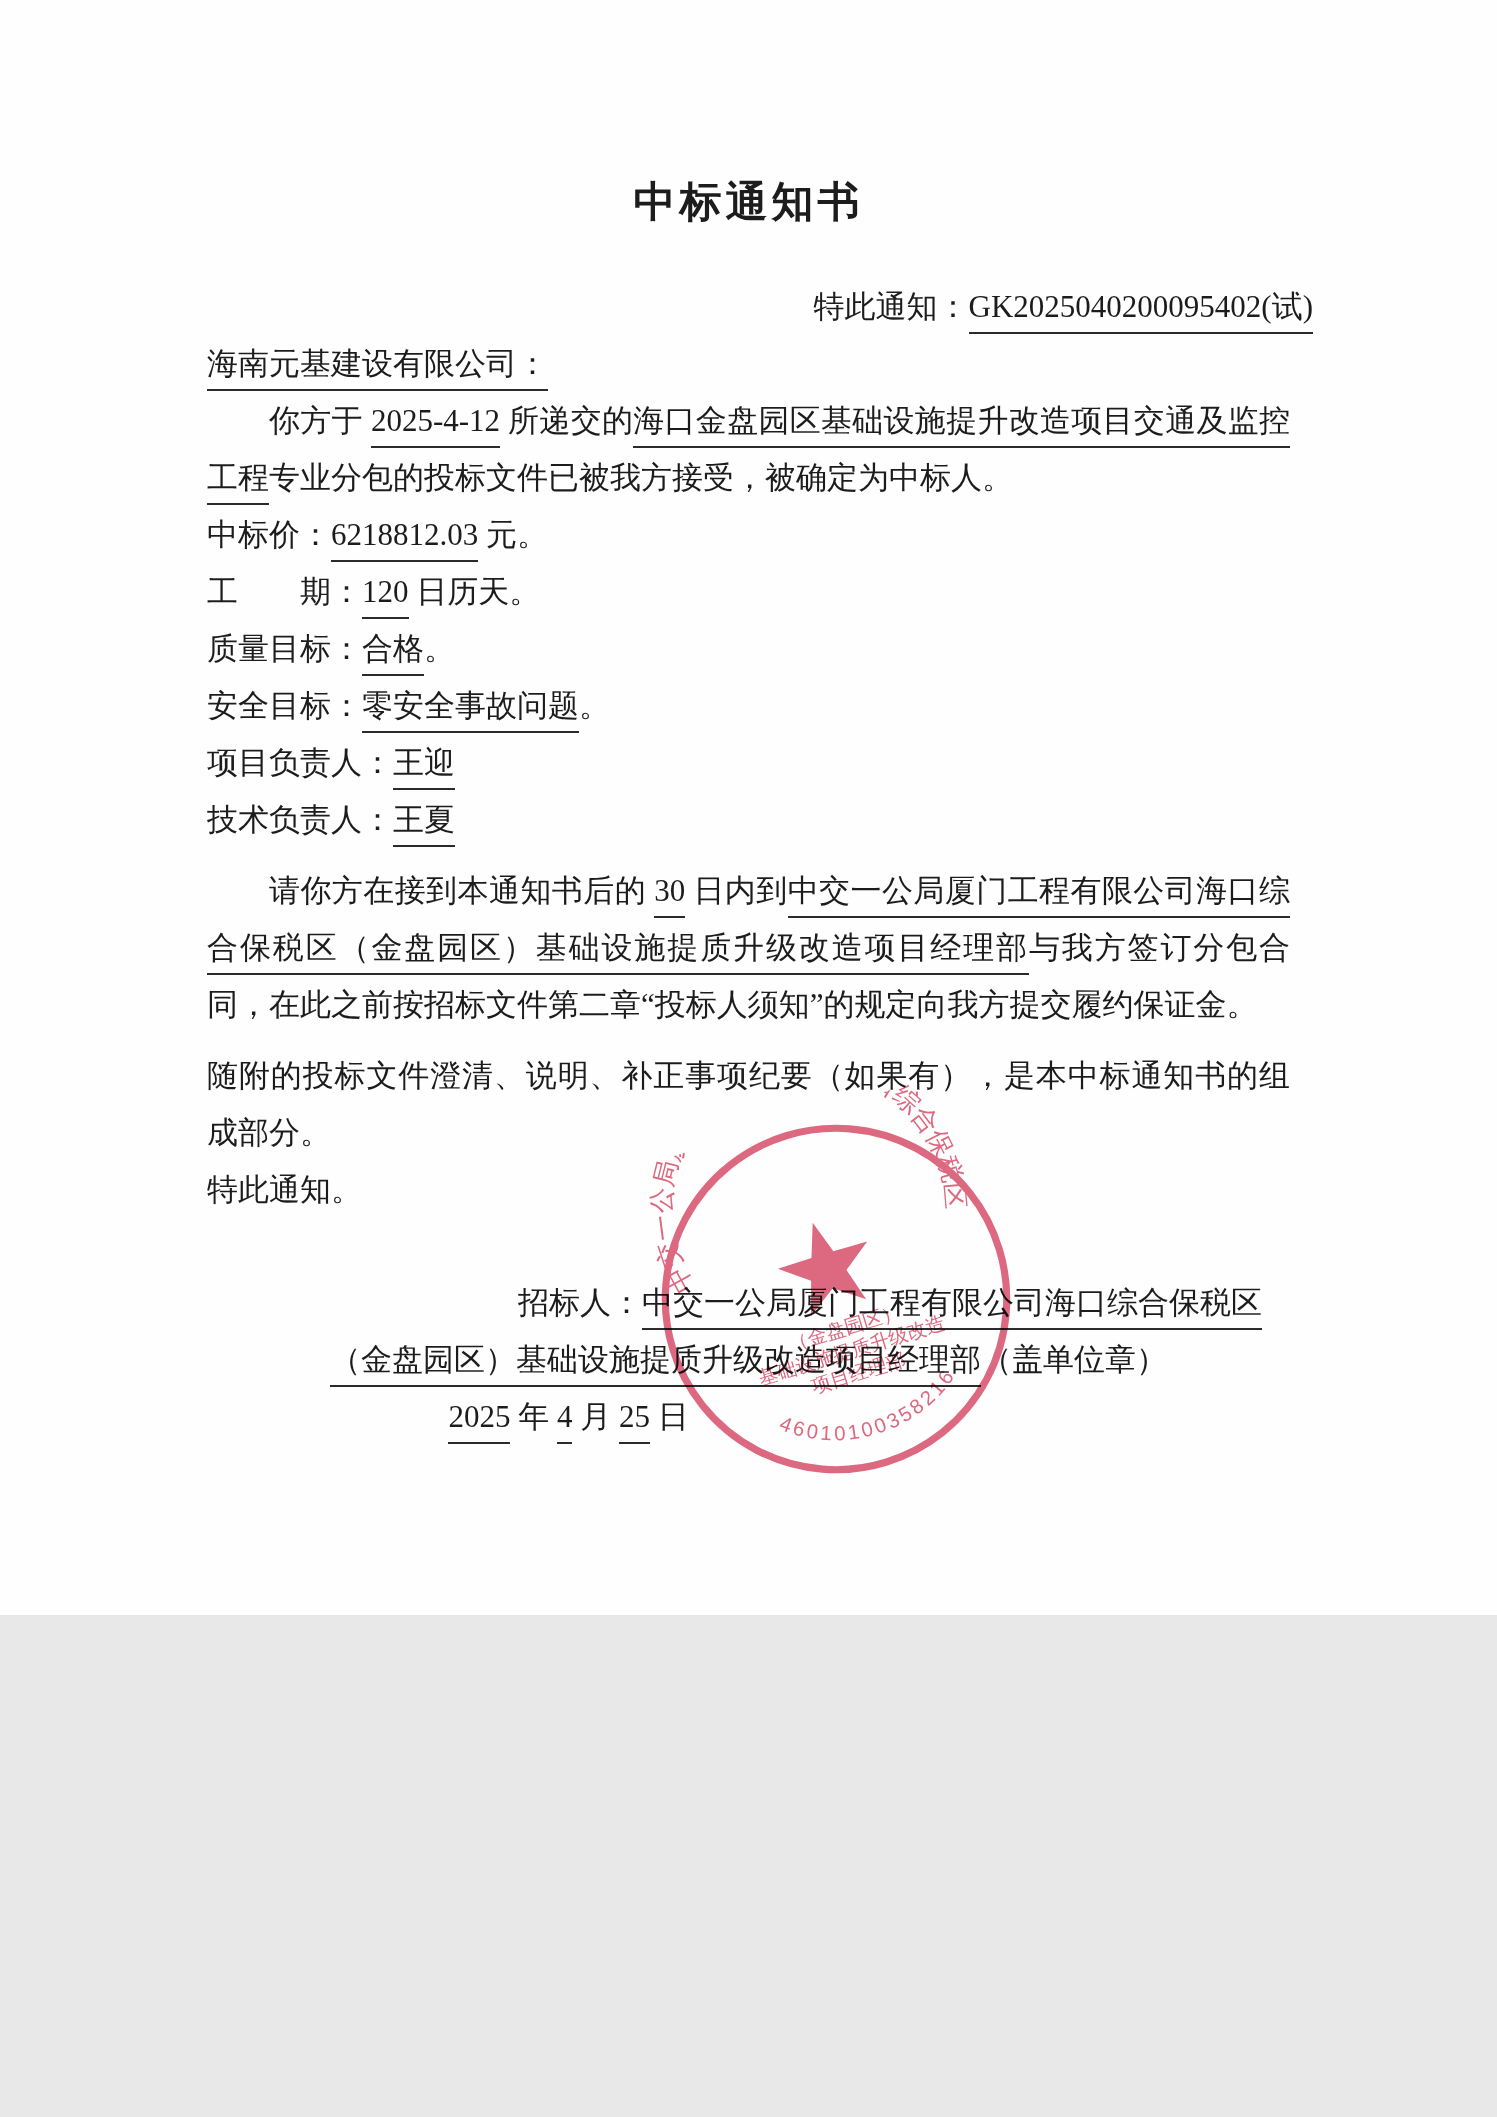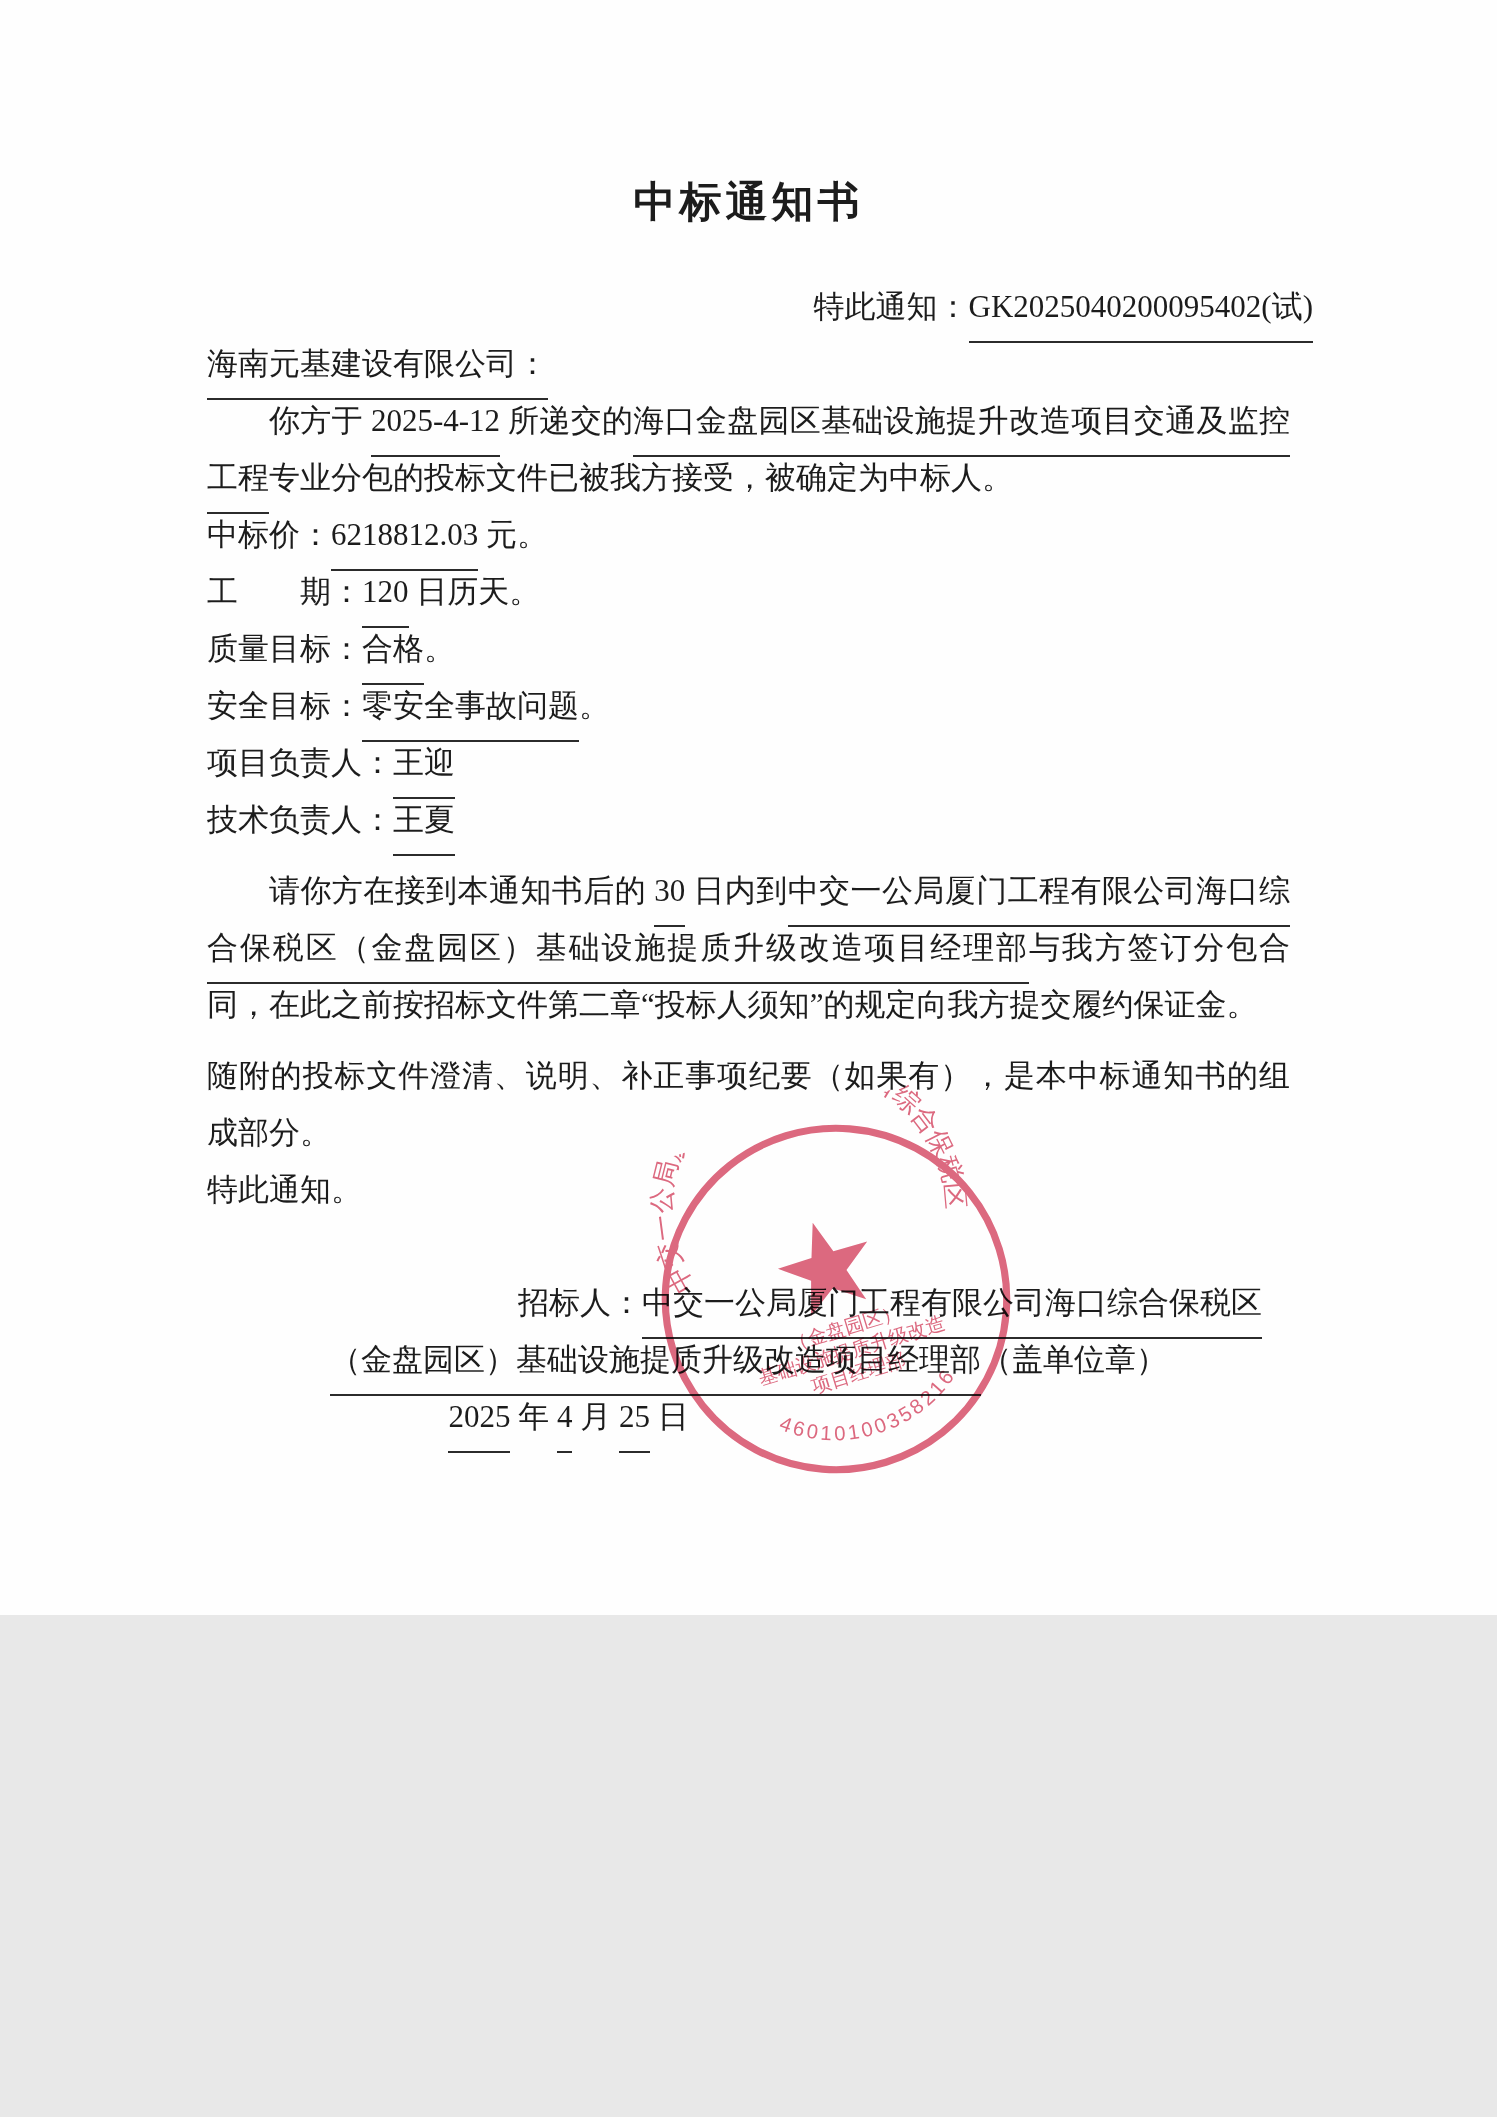--- a/index.html
+++ b/index.html
@@ -22,21 +22,21 @@
     line-height:52px;
   }
   .content {
     padding:0 207px;
     font-size:31px;
     line-height:57px;
     text-align:justify;
   }
   .ref-line { margin-top:50px; text-align:right; padding-right:0; }
   .ref-line .inner { display:inline-block; margin-right:-23px; }
-  .u { border-bottom:2px solid #2b2b2b; padding-bottom:17px; }
+  .u { border-bottom:2px solid #2b2b2b; padding-bottom:8px; }
   .indent { text-indent:62px; }
   .para2 { margin-top:14px; }
   .para3 { margin-top:14px; }
   .signature { margin-top:56px; }
   .sig-line1 { padding-left:311px; }
   .sig-line2 { padding-left:123px; }
   .date-line { text-align:center; padding-right:360px; }
   .stamp {
     position:absolute;
     left:652px; top:1115px;

